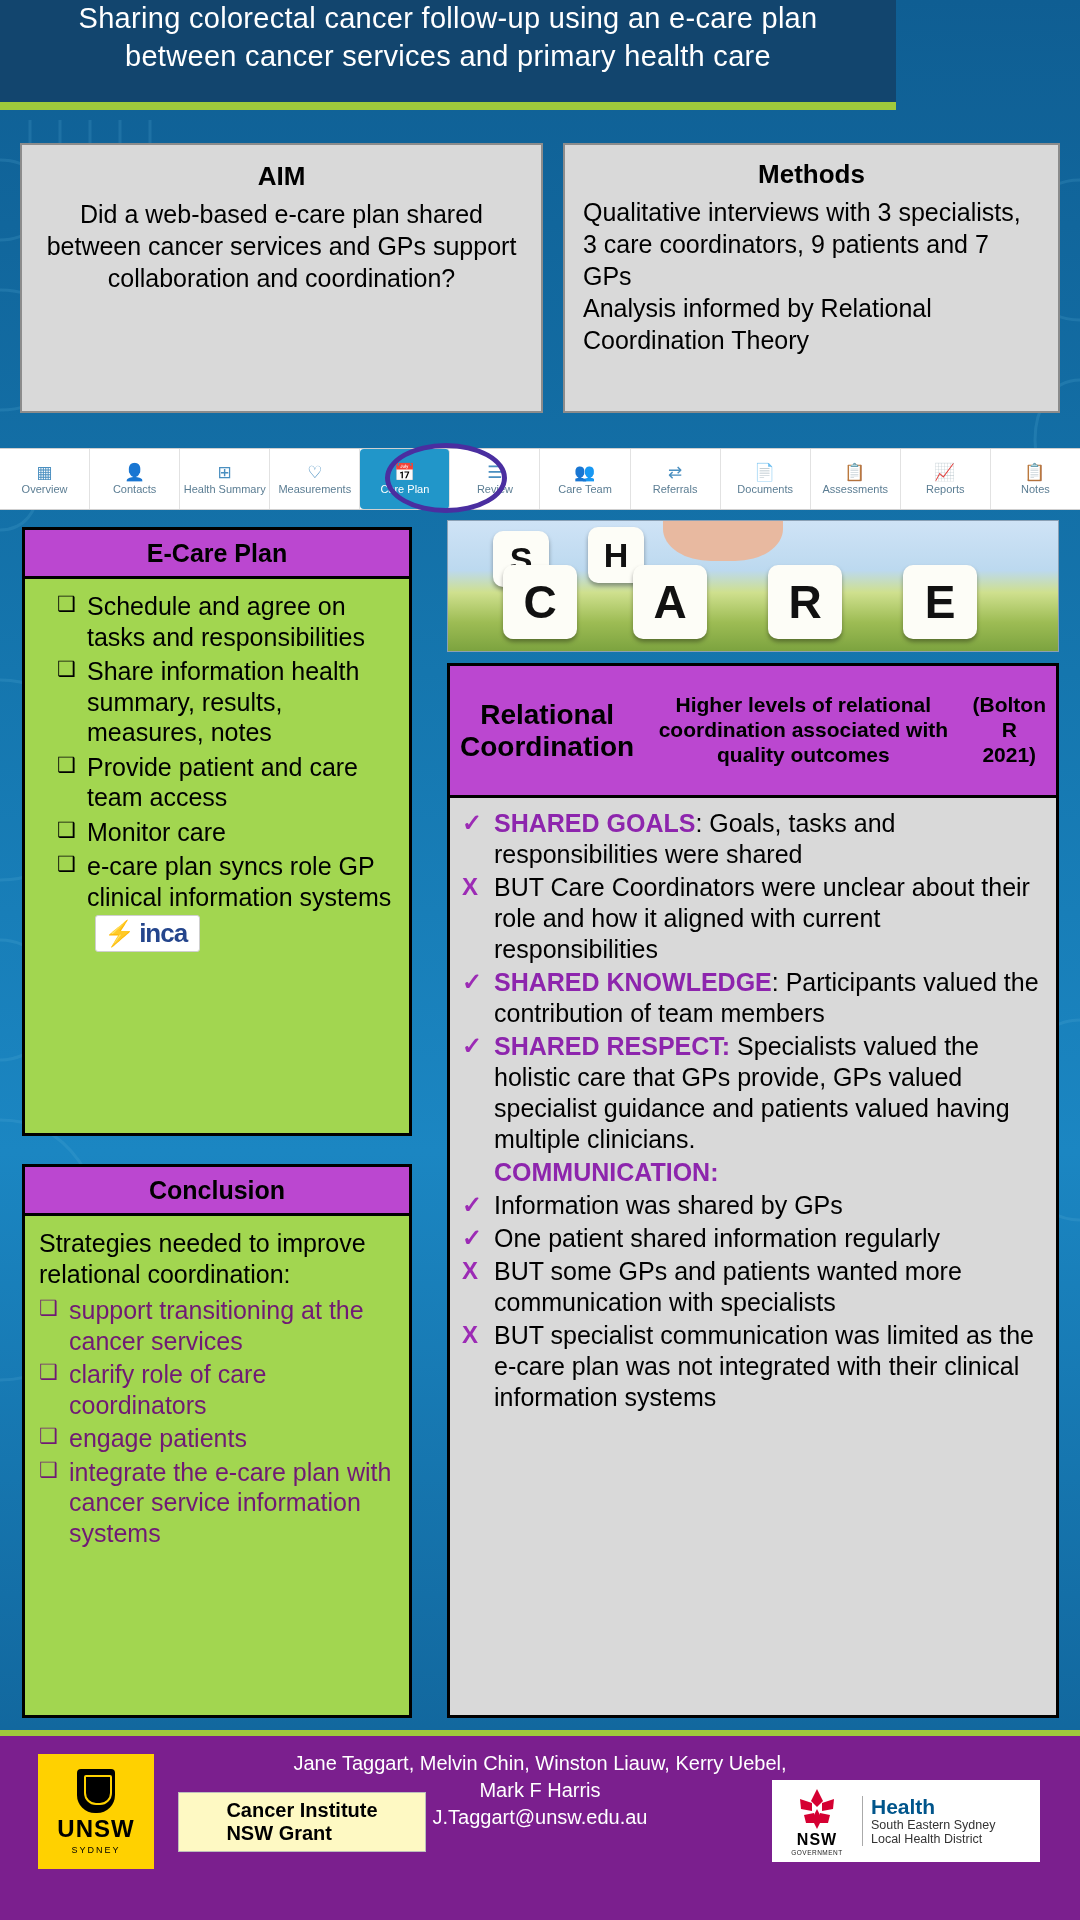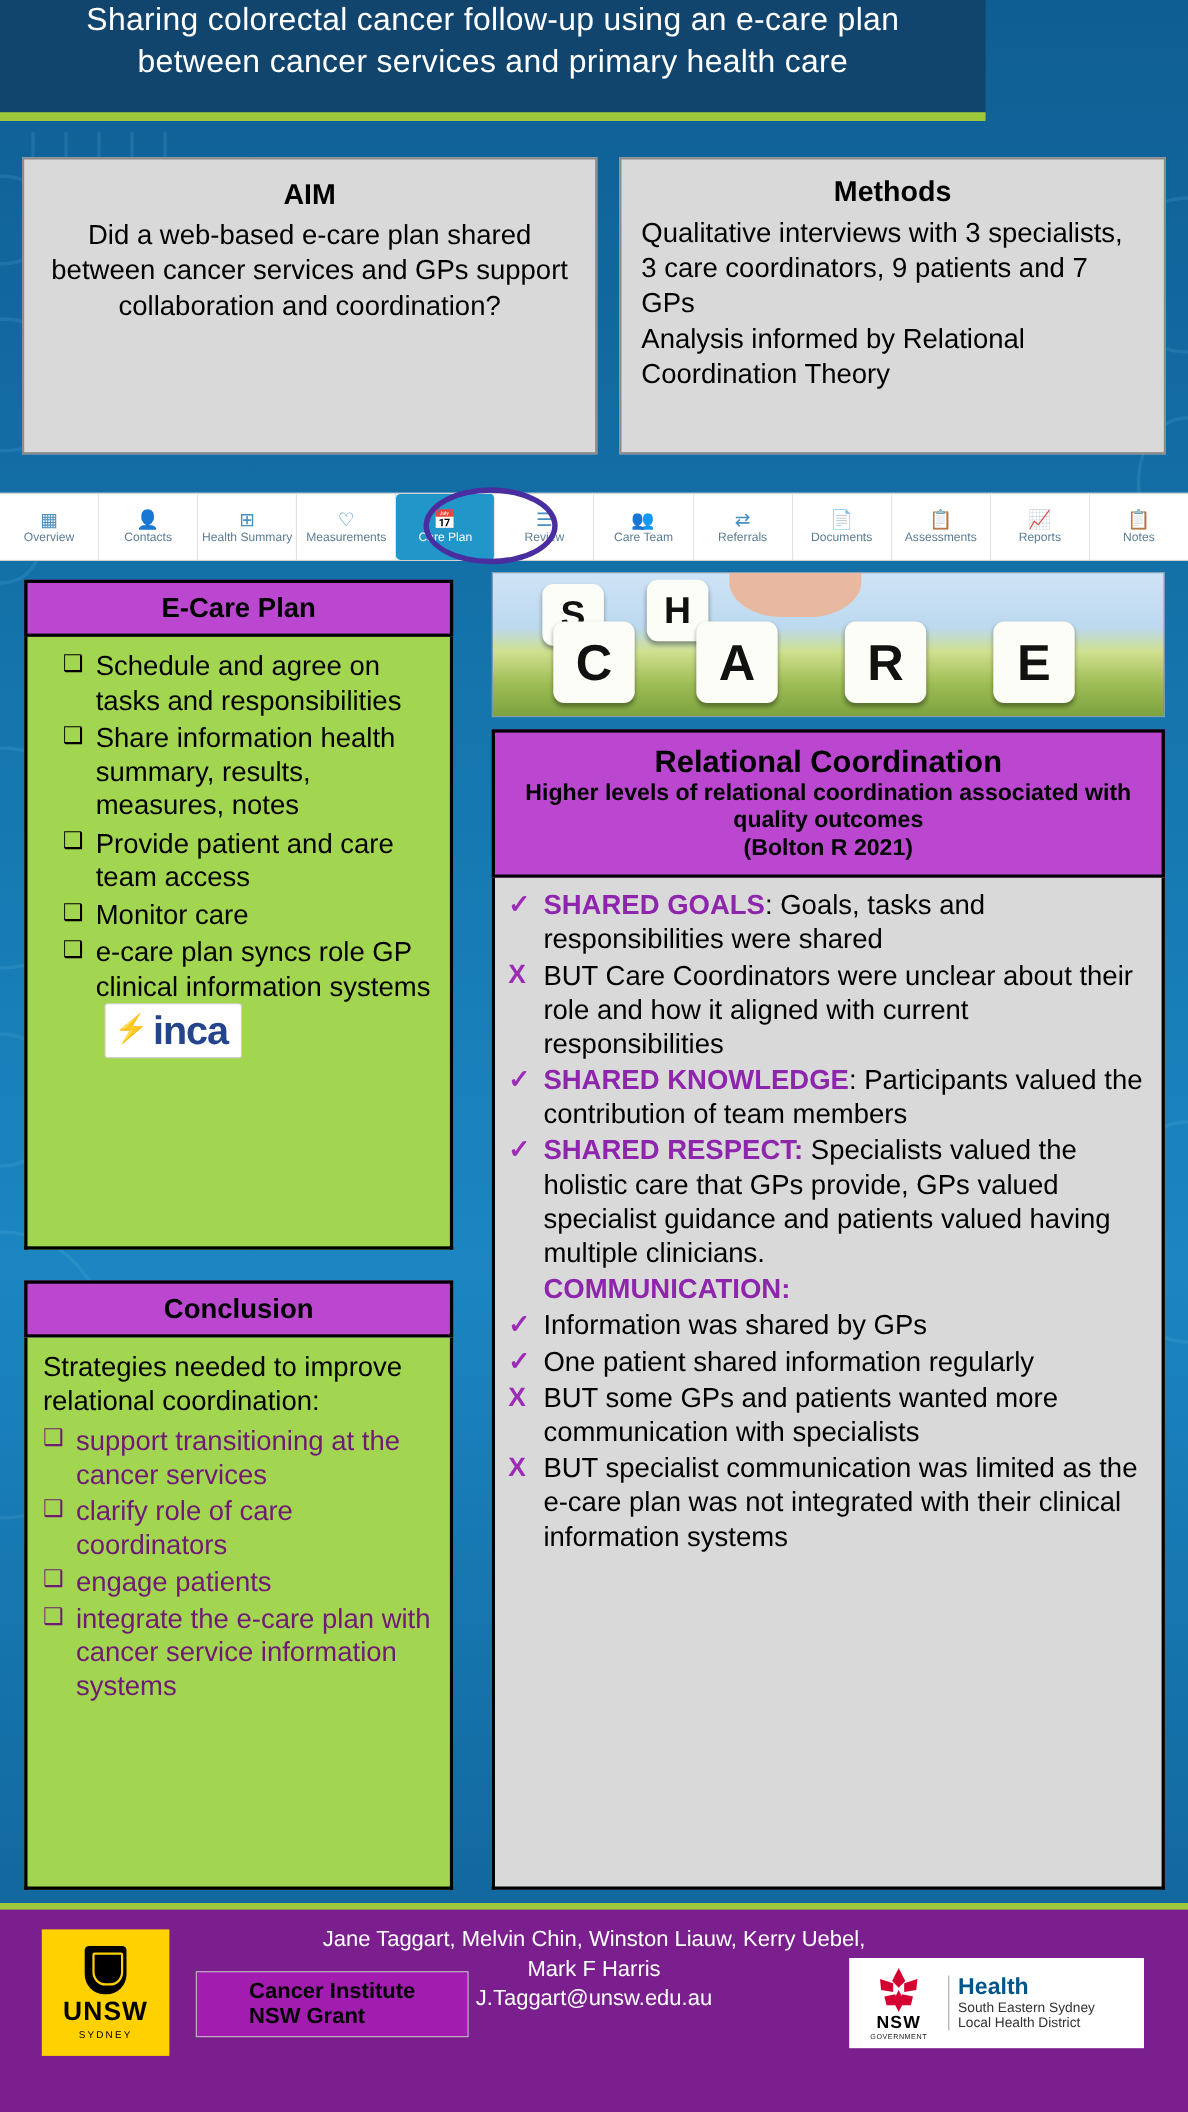--- a/index.html
+++ b/index.html
@@ -173,21 +173,21 @@
     align-items: center;
     gap: 4px;
     background: #ffffff;
     border: 1px solid #cfcfcf;
     border-radius: 3px;
     padding: 2px 12px 2px 8px;
     margin-left: 8px;
     vertical-align: -6px;
   }
   .inca-logo .bolt { color: #2d6fc4; font-size: 25px; line-height: 1; }
-  .inca-logo .word { color: #24458c; font-size: 36px; font-weight: bold; letter-spacing: -1px; }
+  .inca-logo .word { color: #24458c; font-size: 26px; font-weight: bold; letter-spacing: -1px; }
 
   .concl-head {
     position: absolute;
     left: 22px; top: 1164px;
     width: 390px; height: 52px;
     font-size: 25px;
     display: flex; align-items: center; justify-content: center;
   }
   .concl-body {
     position: absolute;
@@ -246,21 +246,21 @@
     color: #111;
   }
   .die.small { width: 56px; height: 56px; font-size: 34px; }
   .die.big { width: 74px; height: 74px; font-size: 46px; }
 
   .rc-head {
     position: absolute;
     left: 447px; top: 663px;
     width: 612px; height: 135px;
     padding: 6px 10px;
-    display: flex; flex-direction: column;
+    display: flex; flex-direction: row;
     align-items: center; justify-content: center;
   }
   .rc-head .l1 { font-size: 28px; font-weight: bold; }
   .rc-head .l2 { font-size: 21px; font-weight: bold; line-height: 1.18; text-align: center; }
 
   .rc-body {
     position: absolute;
     left: 447px; top: 798px;
     width: 612px; height: 920px;
     background: #d9d9d9;
@@ -319,21 +319,21 @@
     border: 2px solid #ffd100;
     border-radius: 2px 2px 12px 12px;
   }
   .unsw-word { font-size: 24px; font-weight: bold; color: #000; letter-spacing: 1px; line-height: 1; }
   .unsw-sub { font-size: 9px; color: #000; letter-spacing: 2px; }
 
   .grant-box {
     position: absolute;
     left: 178px; top: 56px;
     width: 248px; height: 60px;
-    background: #a21caf;
+    background: #fef9c3;
     border: 1px solid #bdbdbd;
     display: flex; flex-direction: column;
     align-items: center; justify-content: center;
     font-size: 20px; font-weight: bold; color: #000;
     line-height: 1.15;
   }
 
   .authors {
     position: absolute;
     left: 210px; top: 14px;

